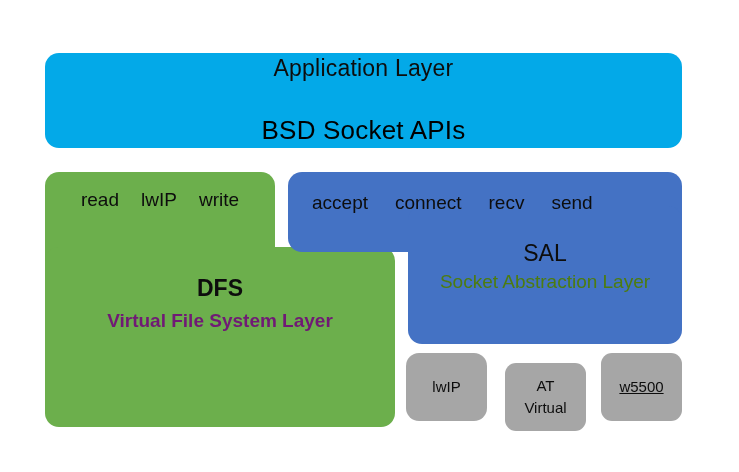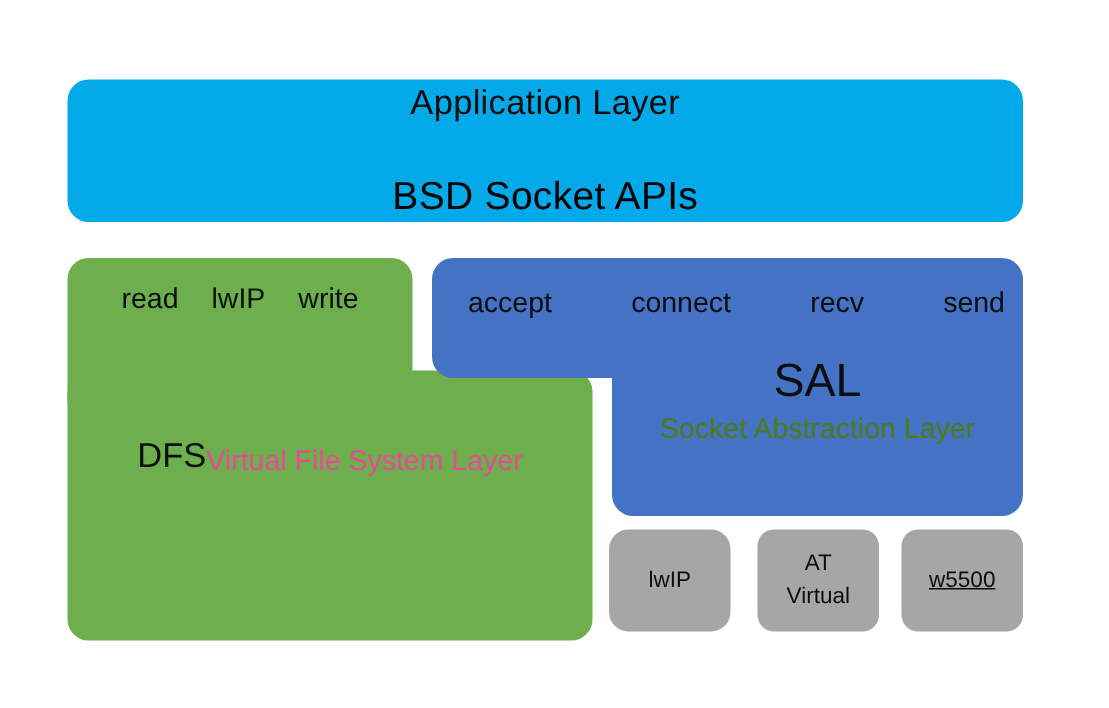--- a/index.html
+++ b/index.html
@@ -77,32 +77,33 @@
     gap: 22px;
     font-size: 19px;
     color: #0d0d0d;
   }
   .dfs-label {
     left: 45px;
     top: 272px;
     width: 350px;
     height: 64px;
     display: flex;
-    flex-direction: row;
-    align-items: center;
-    justify-content: center;
+    flex-direction: column;
+    align-items: center;
+    justify-content: center;
+    font-weight: bold;
   }
   .dfs-name {
     font-size: 23px;
     color: #0d0d0d;
     line-height: 1.2;
   }
   .dfs-desc {
     font-size: 19px;
-    color: #ec4899;
+    color: #701a75;
     line-height: 1.2;
     margin-top: 8px;
   }
 
   
   .sal-top {
     left: 288px;
     top: 172px;
     width: 394px;
     height: 80px;
@@ -117,38 +118,38 @@
     background: #4472C4;
     border-radius: 14px;
   }
   .sal-ops {
     left: 300px;
     top: 187px;
     width: 370px;
     height: 32px;
     display: flex;
     align-items: center;
-    justify-content: space-between;
+    justify-content: flex-start;
     gap: 27px;
     padding-left: 12px;
     font-size: 19px;
     color: #0d0d0d;
   }
   .sal-label {
     left: 408px;
     top: 236px;
     width: 274px;
     height: 62px;
     display: flex;
     flex-direction: column;
     align-items: center;
     justify-content: center;
   }
   .sal-name {
-    font-size: 31px;
+    font-size: 23px;
     color: #0d0d0d;
     line-height: 1.2;
   }
   .sal-desc {
     font-size: 19px;
     color: #4d7c0f;
     line-height: 1.2;
     margin-top: 4px;
     white-space: nowrap;
   }
@@ -161,21 +162,21 @@
     border-radius: 11px;
     display: flex;
     flex-direction: column;
     align-items: center;
     justify-content: center;
     font-size: 15px;
     color: #0d0d0d;
     line-height: 1.45;
   }
   .drv-1 { left: 406px; width: 81px; border-radius: 13px; }
-  .drv-2 { left: 505px; width: 81px; }
+  .drv-2 { left: 505px; width: 81px; margin-top: 10px; }
   .drv-3 { left: 601px; width: 81px; text-decoration: underline; }
   .drv-line { display: block; }
 </style>
 </head>
 <body>
 
 <div id="canvas">
 
   <div class="shape app-layer">
     <div class="app-title">Application Layer</div>

